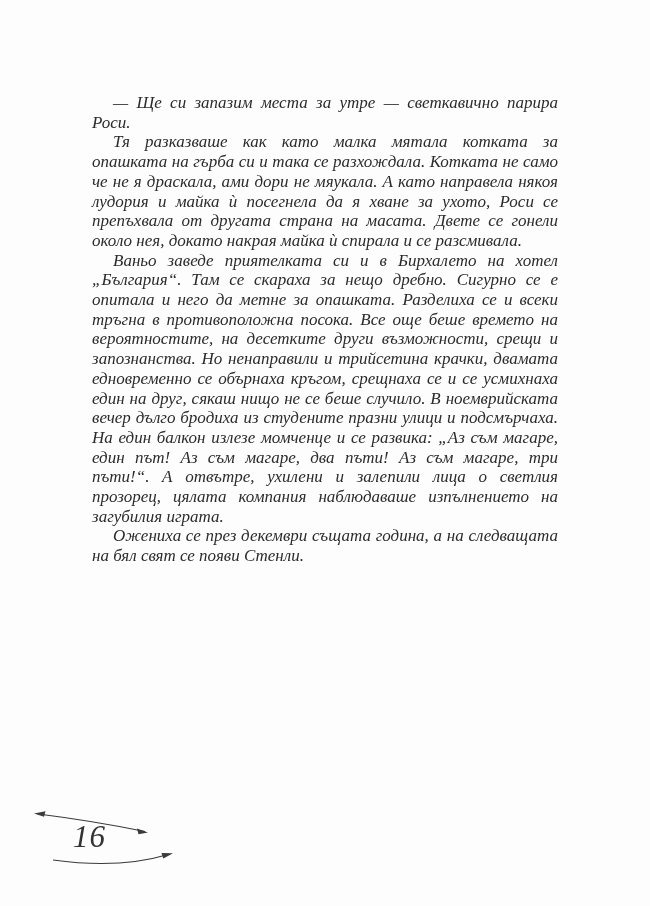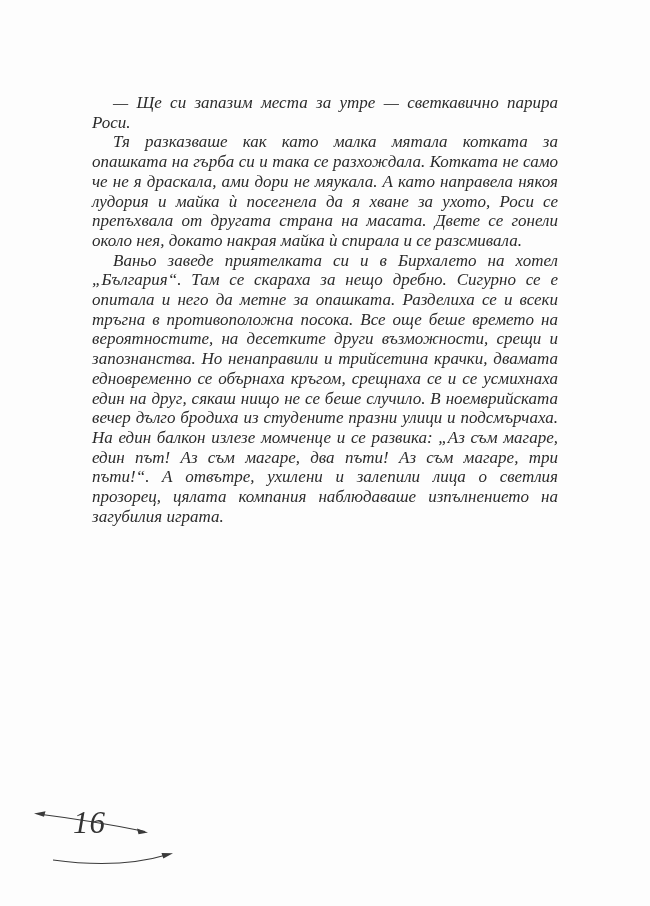--- a/index.html
+++ b/index.html
@@ -28,36 +28,37 @@
     text-indent: 21px;
   }
   .footer {
     position: absolute;
     left: 33px; top: 804px;
     width: 160px; height: 80px;
   }
   .flourish { position: absolute; left: 0; top: 0; }
   .page-number {
     position: absolute;
-    left: 40px; top: 1px;
+    left: 40px; top: 15px;
     font-size: 31px;
     font-style: italic;
     color: #333333;
     letter-spacing: 1px;
   }
 </style>
 </head>
 <body>
 
 <div class="page">
 
   <div class="text-block">
     <p>— Ще си запазим места за утре — светкавично парира Роси.</p>
     <p>Тя разказваше как като малка мятала котката за опашката на гърба си и така се разхождала. Котката не само че не я драскала, ами дори не мяукала. А като направела някоя лудория и майка ѝ посегнела да я хване за ухото, Роси се препъхвала от другата страна на масата. Двете се гонели около нея, докато накрая майка ѝ спирала и се разсмивала.</p>
     <p>Ваньо заведе приятелката си и в Бирхалето на хотел „България“. Там се скараха за нещо дребно. Сигурно се е опитала и него да метне за опашката. Разделиха се и всеки тръгна в противоположна посока. Все още беше времето на вероятностите, на десетките други възможности, срещи и запознанства. Но ненаправили и трийсетина крачки, двамата едновременно се обърнаха кръгом, срещнаха се и се усмихнаха един на друг, сякаш нищо не се беше случило. В ноемврийската вечер дълго бродиха из студените празни улици и подсмърчаха. На един балкон излезе момченце и се развика: „Аз съм магаре, един път! Аз съм магаре, два пъти! Аз съм магаре, три пъти!“. А отвътре, ухилени и залепили лица о светлия прозорец, цялата компания наблюдаваше изпълнението на загубилия играта.</p>
+    <p>Ожениха се през декември същата година, а на следващата на бял свят се появи Стенли.</p>
   </div>
 
   <div class="footer">
     <svg class="flourish" width="160" height="80" viewBox="0 0 160 80" aria-hidden="true">
 
       <path d="M 9 10.5 C 45 15, 80 21, 112 27.5" fill="none" stroke="#3a3a3a" stroke-width="1.1"></path>
       <path d="M 1 9.6 L 12.5 7.2 L 11 12.8 Z" fill="#3a3a3a"></path>
       <path d="M 115 28.4 L 104 24.6 L 105.5 30.3 Z" fill="#3a3a3a"></path>
 
       <path d="M 20 56 C 60 61.5, 102 60.5, 135 50.5" fill="none" stroke="#3a3a3a" stroke-width="1.1"></path>

